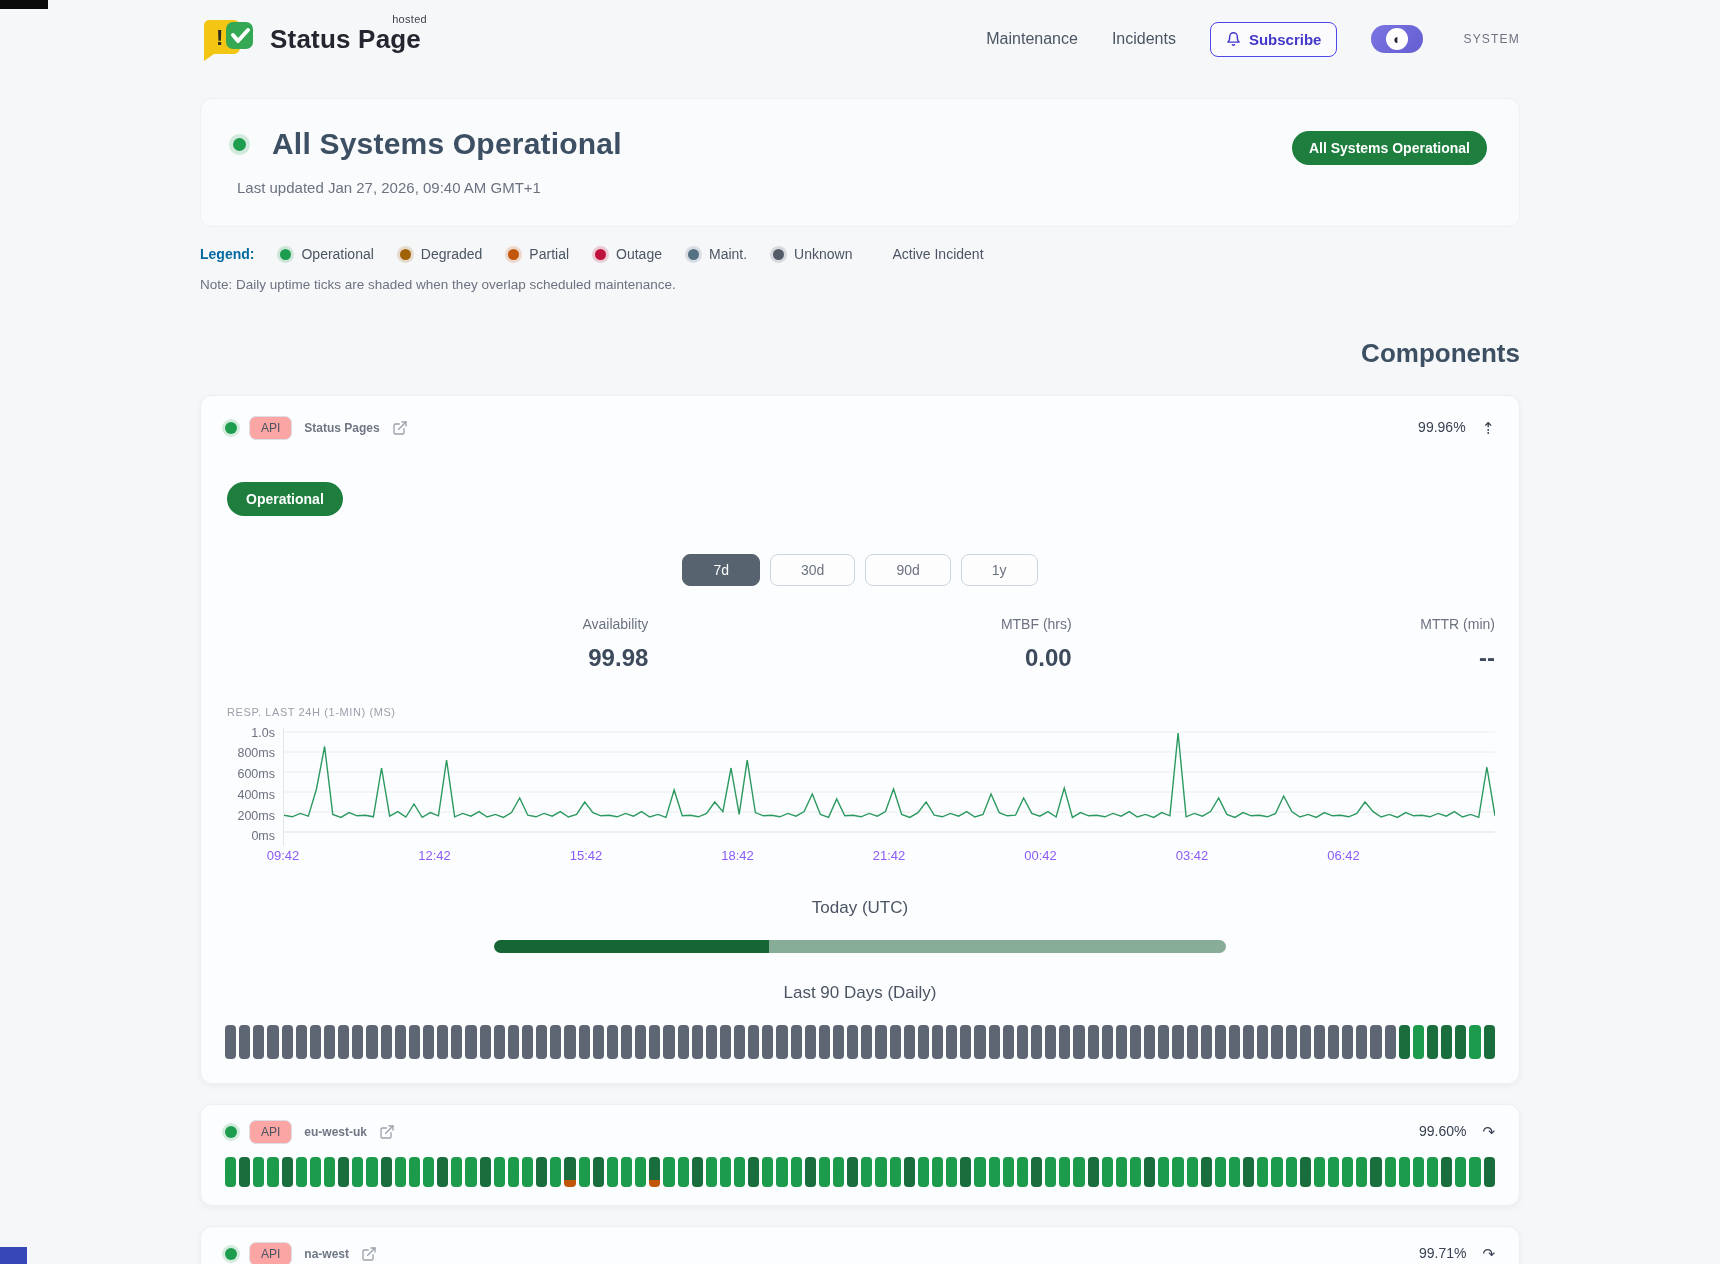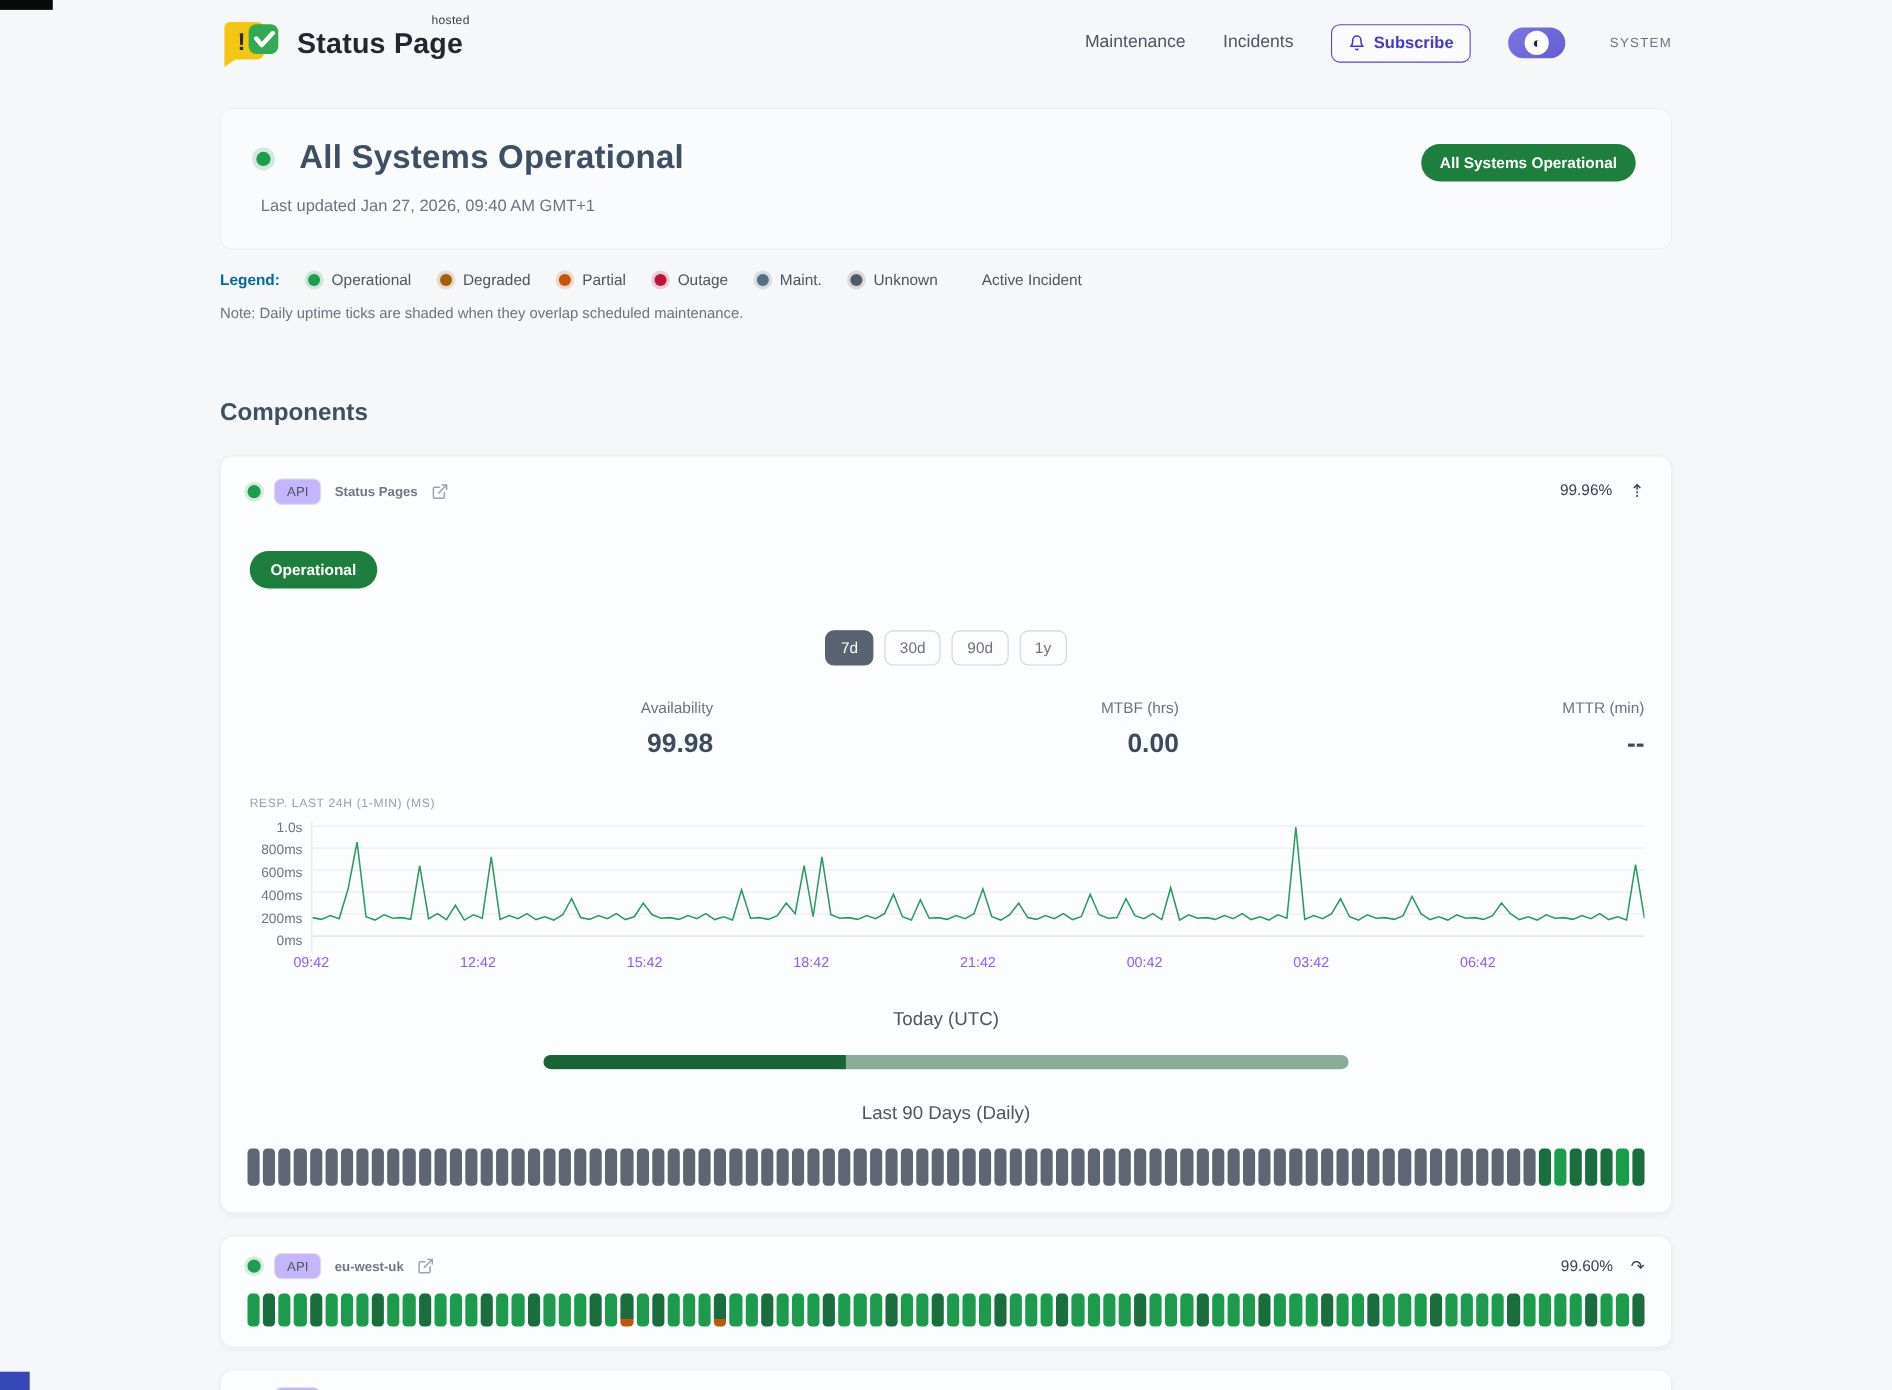--- a/index.html
+++ b/index.html
@@ -41,41 +41,41 @@
 
   
   .legend-row { display:flex; align-items:center; gap:26px; margin-top:19px; font-size:14px; color:#4b5563; }
   .legend-label { font-weight:700; color:#0369a1; }
   .legend-item { display:flex; align-items:center; gap:10px; }
   .legend-dot { width:11px; height:11px; border-radius:50%; }
   .legend-active { margin-left:14px; }
   .legend-note { margin-top:15px; font-size:13.5px; color:#6b7280; }
 
   
-  .components-title { margin-top:70px; font-size:22px; font-weight:600; color:#3d4f63; }
+  .components-title { margin-top:46px; font-size:26px; font-weight:600; color:#3d4f63;text-align:right; }
 
   .card { background:#fcfdfe; border:1px solid #eef0f3; border-radius:12px;
     box-shadow:0 2px 6px rgba(30,40,60,.05); }
   .card-main { margin-top:26px; padding:20px 24px 24px 24px; }
   .comp-header { display:flex; align-items:center; justify-content:space-between; }
   .comp-left { display:flex; align-items:center; gap:12px; }
   .comp-dot { width:12px; height:12px; border-radius:50%; background:#1f9d4f; box-shadow:0 0 0 3px rgba(31,157,79,.18); }
-  .type-badge { font-size:12px; color:#4b5563; background:#c4b5fd; border:1px solid #dcdee3; border-radius:7px;
+  .type-badge { font-size:12px; color:#4b5563; background:#fca5a5; border:1px solid #dcdee3; border-radius:7px;
     padding:4px 11px; font-weight:500; }
   .comp-name { font-size:12px; font-weight:600; color:#6f7785; }
   .ext-icon { color:#9aa1ab; display:flex; }
   .comp-right { display:flex; align-items:flex-start; gap:16px; font-size:14px; color:#374151; }
   .collapse-icon { font-size:16px; color:#374151; cursor:pointer; }
   .expand-icon { font-size:15px; color:#374151; cursor:pointer; }
 
   .op-badge { font-size:14px; padding:9px 19px; margin:42px 0 0 2px; }
 
   .range-row { display:flex; justify-content:center; gap:10px; margin-top:38px; }
   .range-btn { font-size:14px; color:#6b7280; background:#fdfdfe; border:1px solid #cbd5e1; border-radius:8px;
-    padding:7px 13px; cursor:pointer; font-family:inherit; }
+    padding:7px 30px; cursor:pointer; font-family:inherit; }
   .range-btn.active { background:#57636f; border-color:#57636f; color:#fff; }
 
   .stats-row { display:flex; margin-top:30px; }
   .stat { flex:1; text-align:right; }
   .stat-label { font-size:14px; color:#6b7280; }
   .stat-value { margin-top:12px; font-size:24px; font-weight:600; color:#3d4a5c; }
 
   .chart-wrap { margin-top:34px; }
   .chart-title { font-size:11px; letter-spacing:.6px; color:#9aa1ab; margin-left:2px; }
   .chart-body { display:flex; margin-top:10px; }

